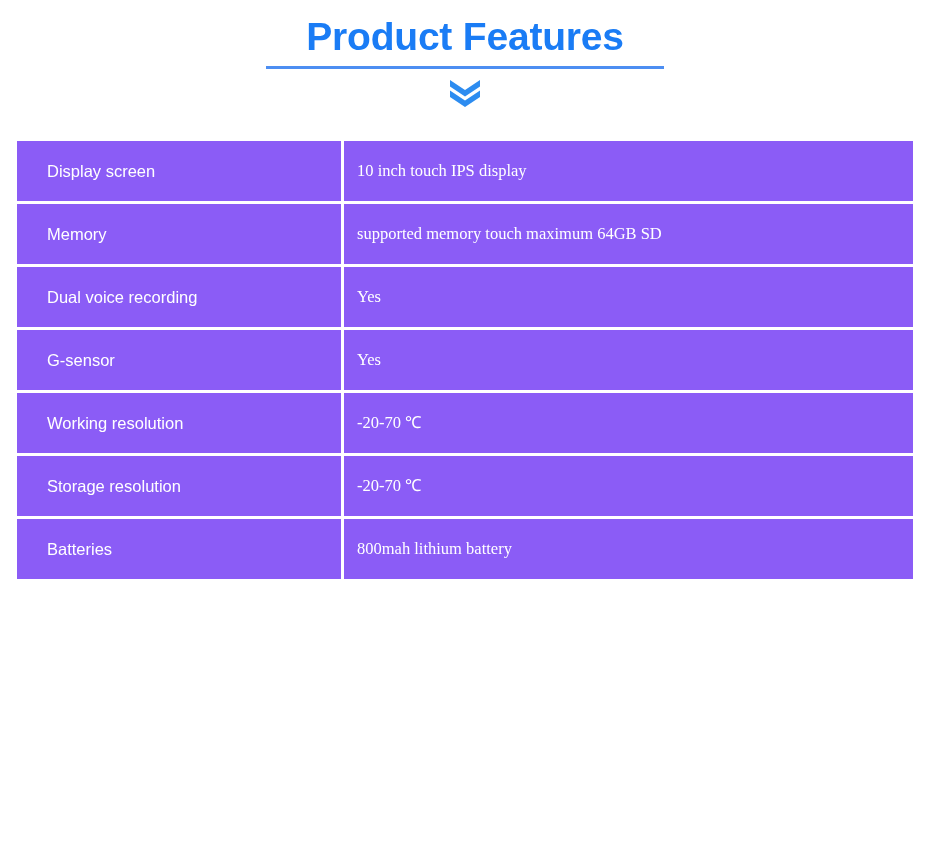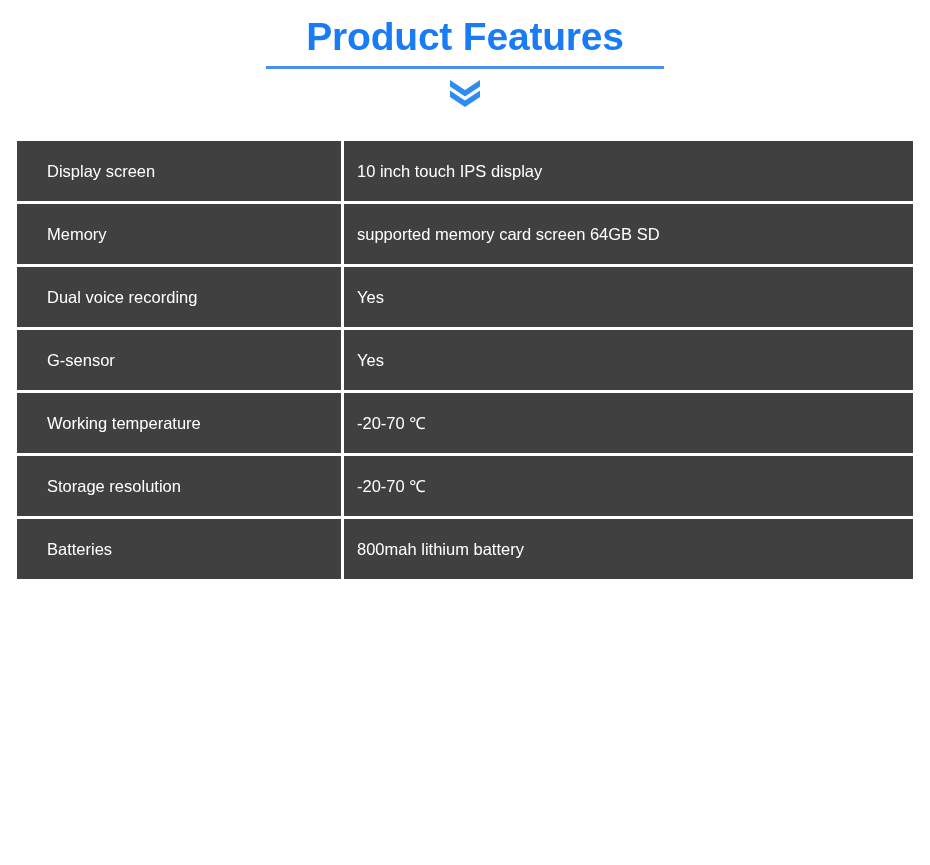--- a/index.html
+++ b/index.html
@@ -56,36 +56,37 @@
     left: 17px;
     top: 141px;
     width: 896px;
     border-collapse: separate;
     border-spacing: 0;
   }
   .spec-row {
     height: 63px;
   }
   .spec-cell {
-    background: #404040;
+    background: #8b5cf6;
     color: #ffffff;
     font-size: 16.5px;
     line-height: 22px;
     vertical-align: middle;
     font-family: "Liberation Sans", sans-serif;
     border-bottom: 3px solid #ffffff;
     white-space: nowrap;
   }
   .spec-label {
     width: 293px;
     padding-left: 30px;
     border-right: 3px solid #ffffff;
   }
   .spec-value {
     padding-left: 13px;
+    font-family: Liberation Serif, serif;
   }
 </style>
 </head>
 <body>
 
 <div class="page">
 
   <div class="header">
     <h1 class="header-title">Product Features</h1>
     <div class="header-rule"></div>
@@ -96,32 +97,32 @@
   </div>
 
   <table class="spec-table">
     <tbody>
       <tr class="spec-row">
         <td class="spec-cell spec-label">Display screen</td>
         <td class="spec-cell spec-value">10 inch touch IPS display</td>
       </tr>
       <tr class="spec-row">
         <td class="spec-cell spec-label">Memory</td>
-        <td class="spec-cell spec-value">supported memory card screen 64GB SD</td>
+        <td class="spec-cell spec-value">supported memory touch maximum 64GB SD</td>
       </tr>
       <tr class="spec-row">
         <td class="spec-cell spec-label">Dual voice recording</td>
         <td class="spec-cell spec-value">Yes</td>
       </tr>
       <tr class="spec-row">
         <td class="spec-cell spec-label">G-sensor</td>
         <td class="spec-cell spec-value">Yes</td>
       </tr>
       <tr class="spec-row">
-        <td class="spec-cell spec-label">Working temperature</td>
+        <td class="spec-cell spec-label">Working resolution</td>
         <td class="spec-cell spec-value">-20-70 ℃</td>
       </tr>
       <tr class="spec-row">
         <td class="spec-cell spec-label">Storage resolution</td>
         <td class="spec-cell spec-value">-20-70 ℃</td>
       </tr>
       <tr class="spec-row">
         <td class="spec-cell spec-label">Batteries</td>
         <td class="spec-cell spec-value">800mah lithium battery</td>
       </tr>

